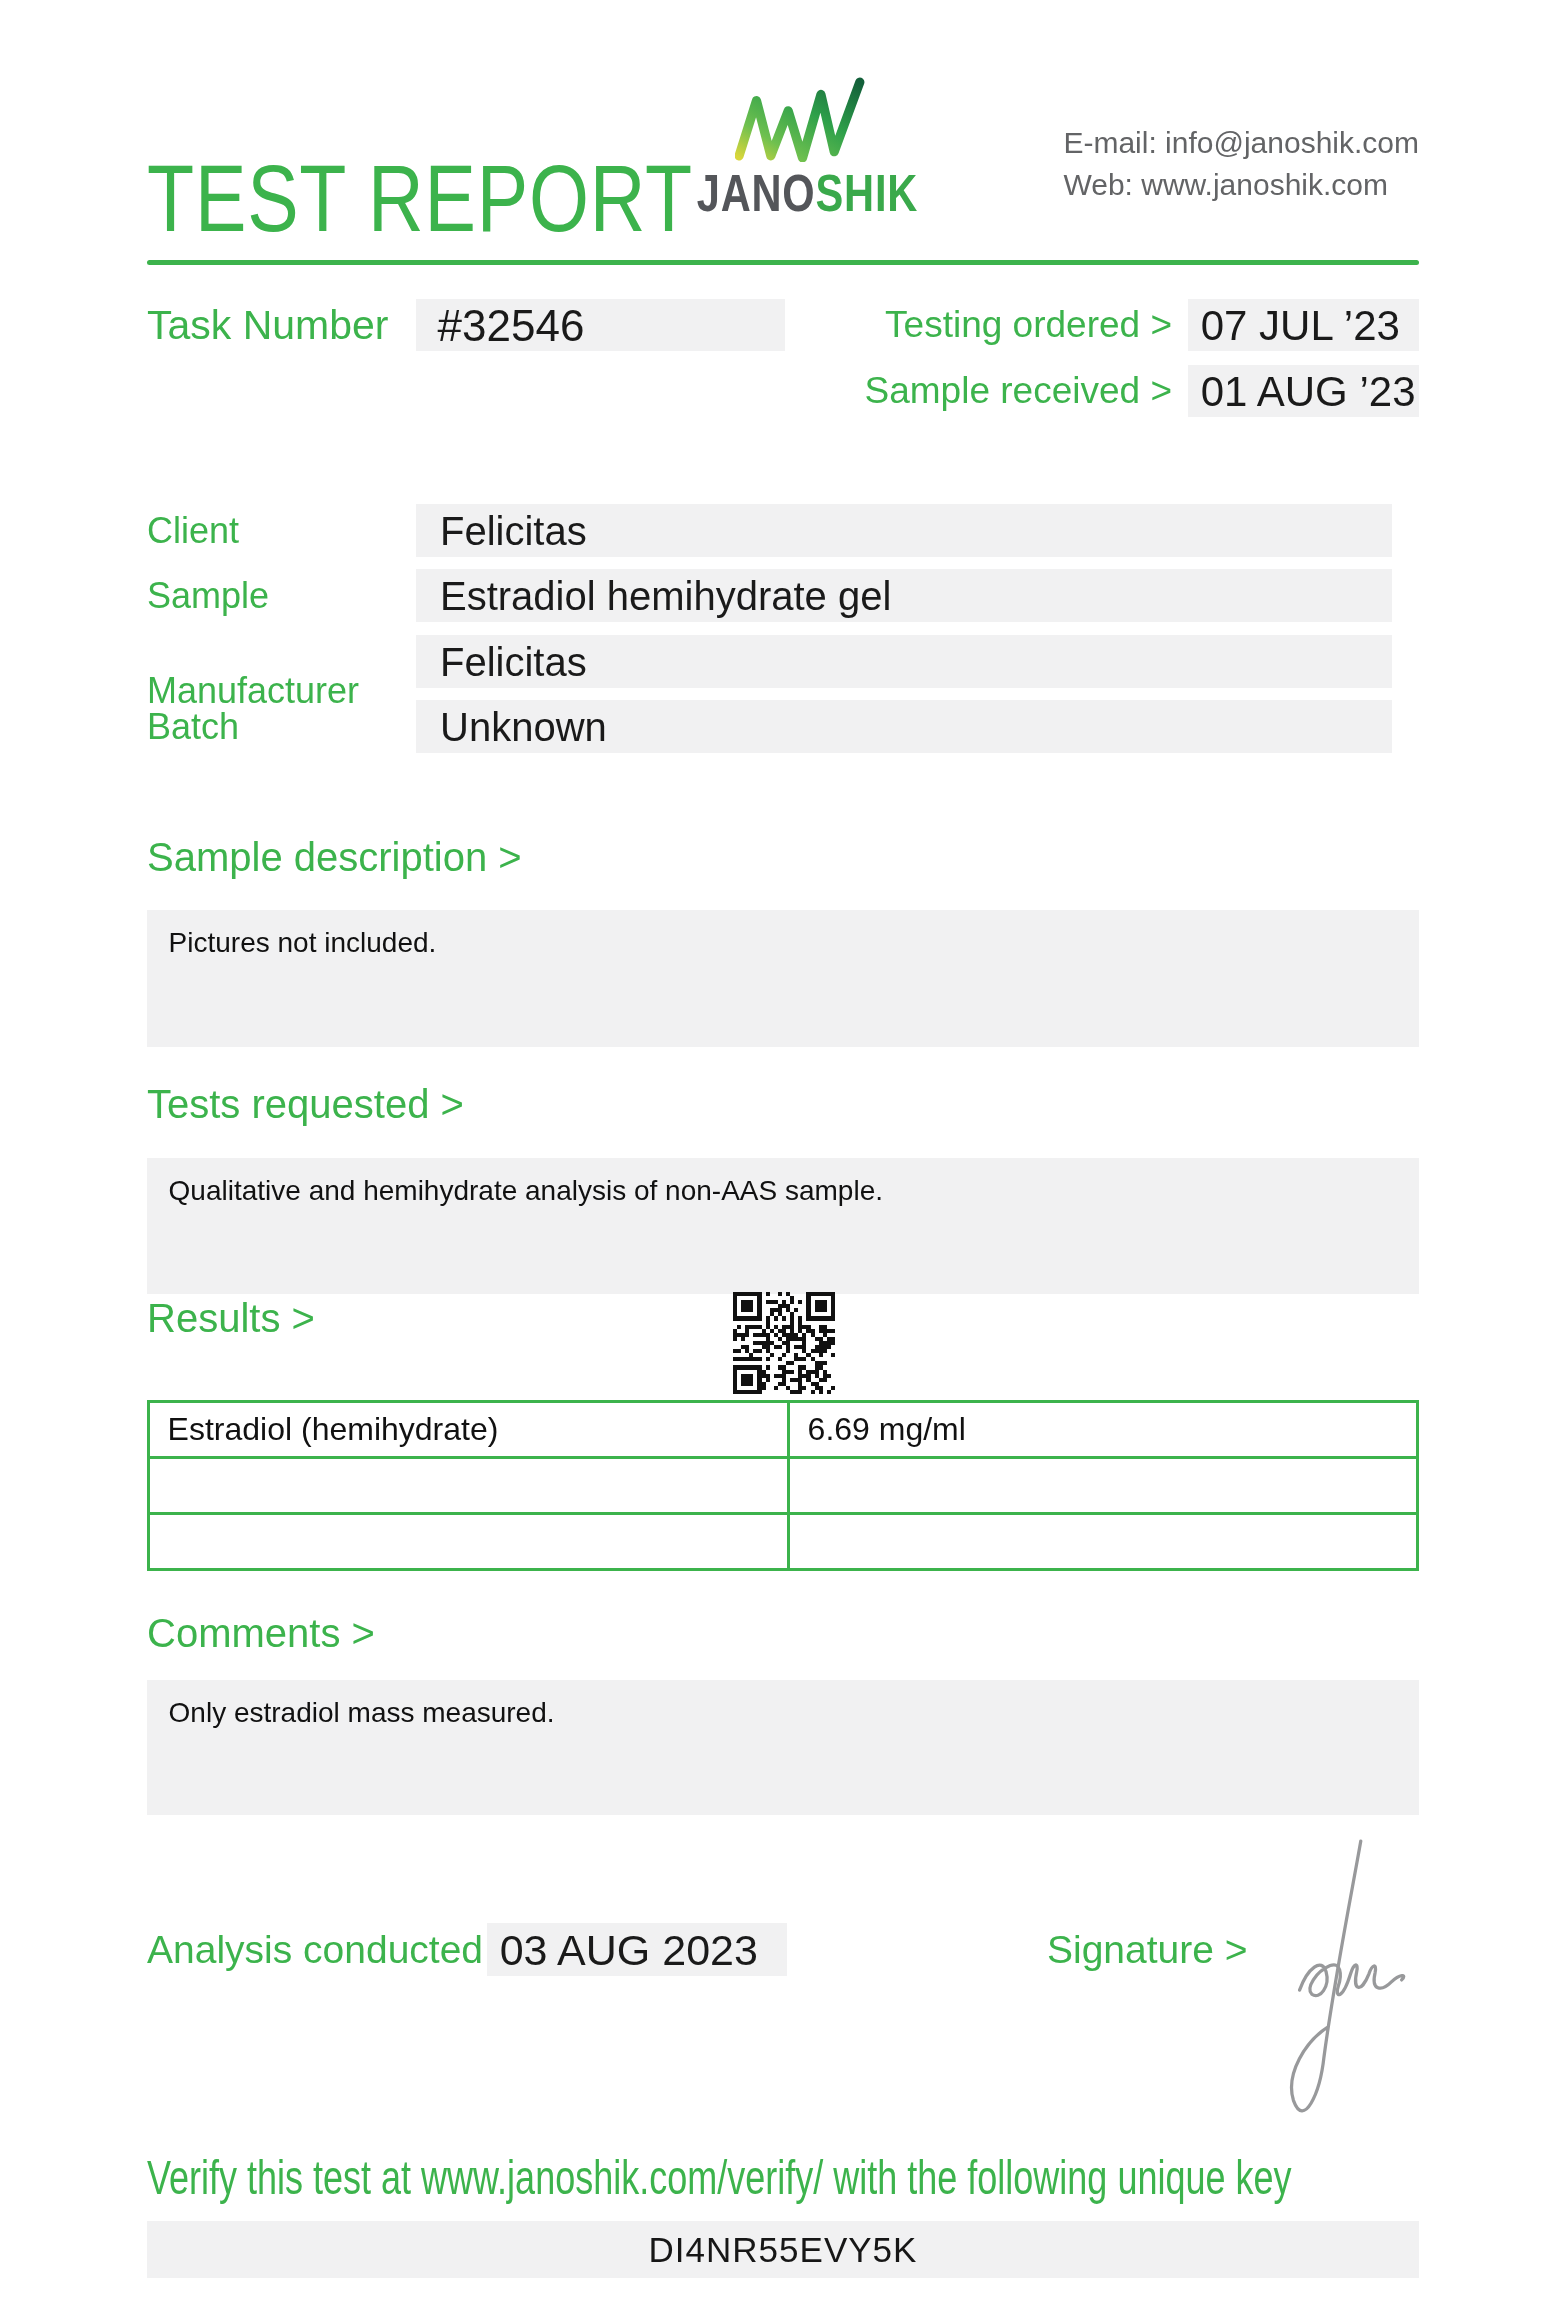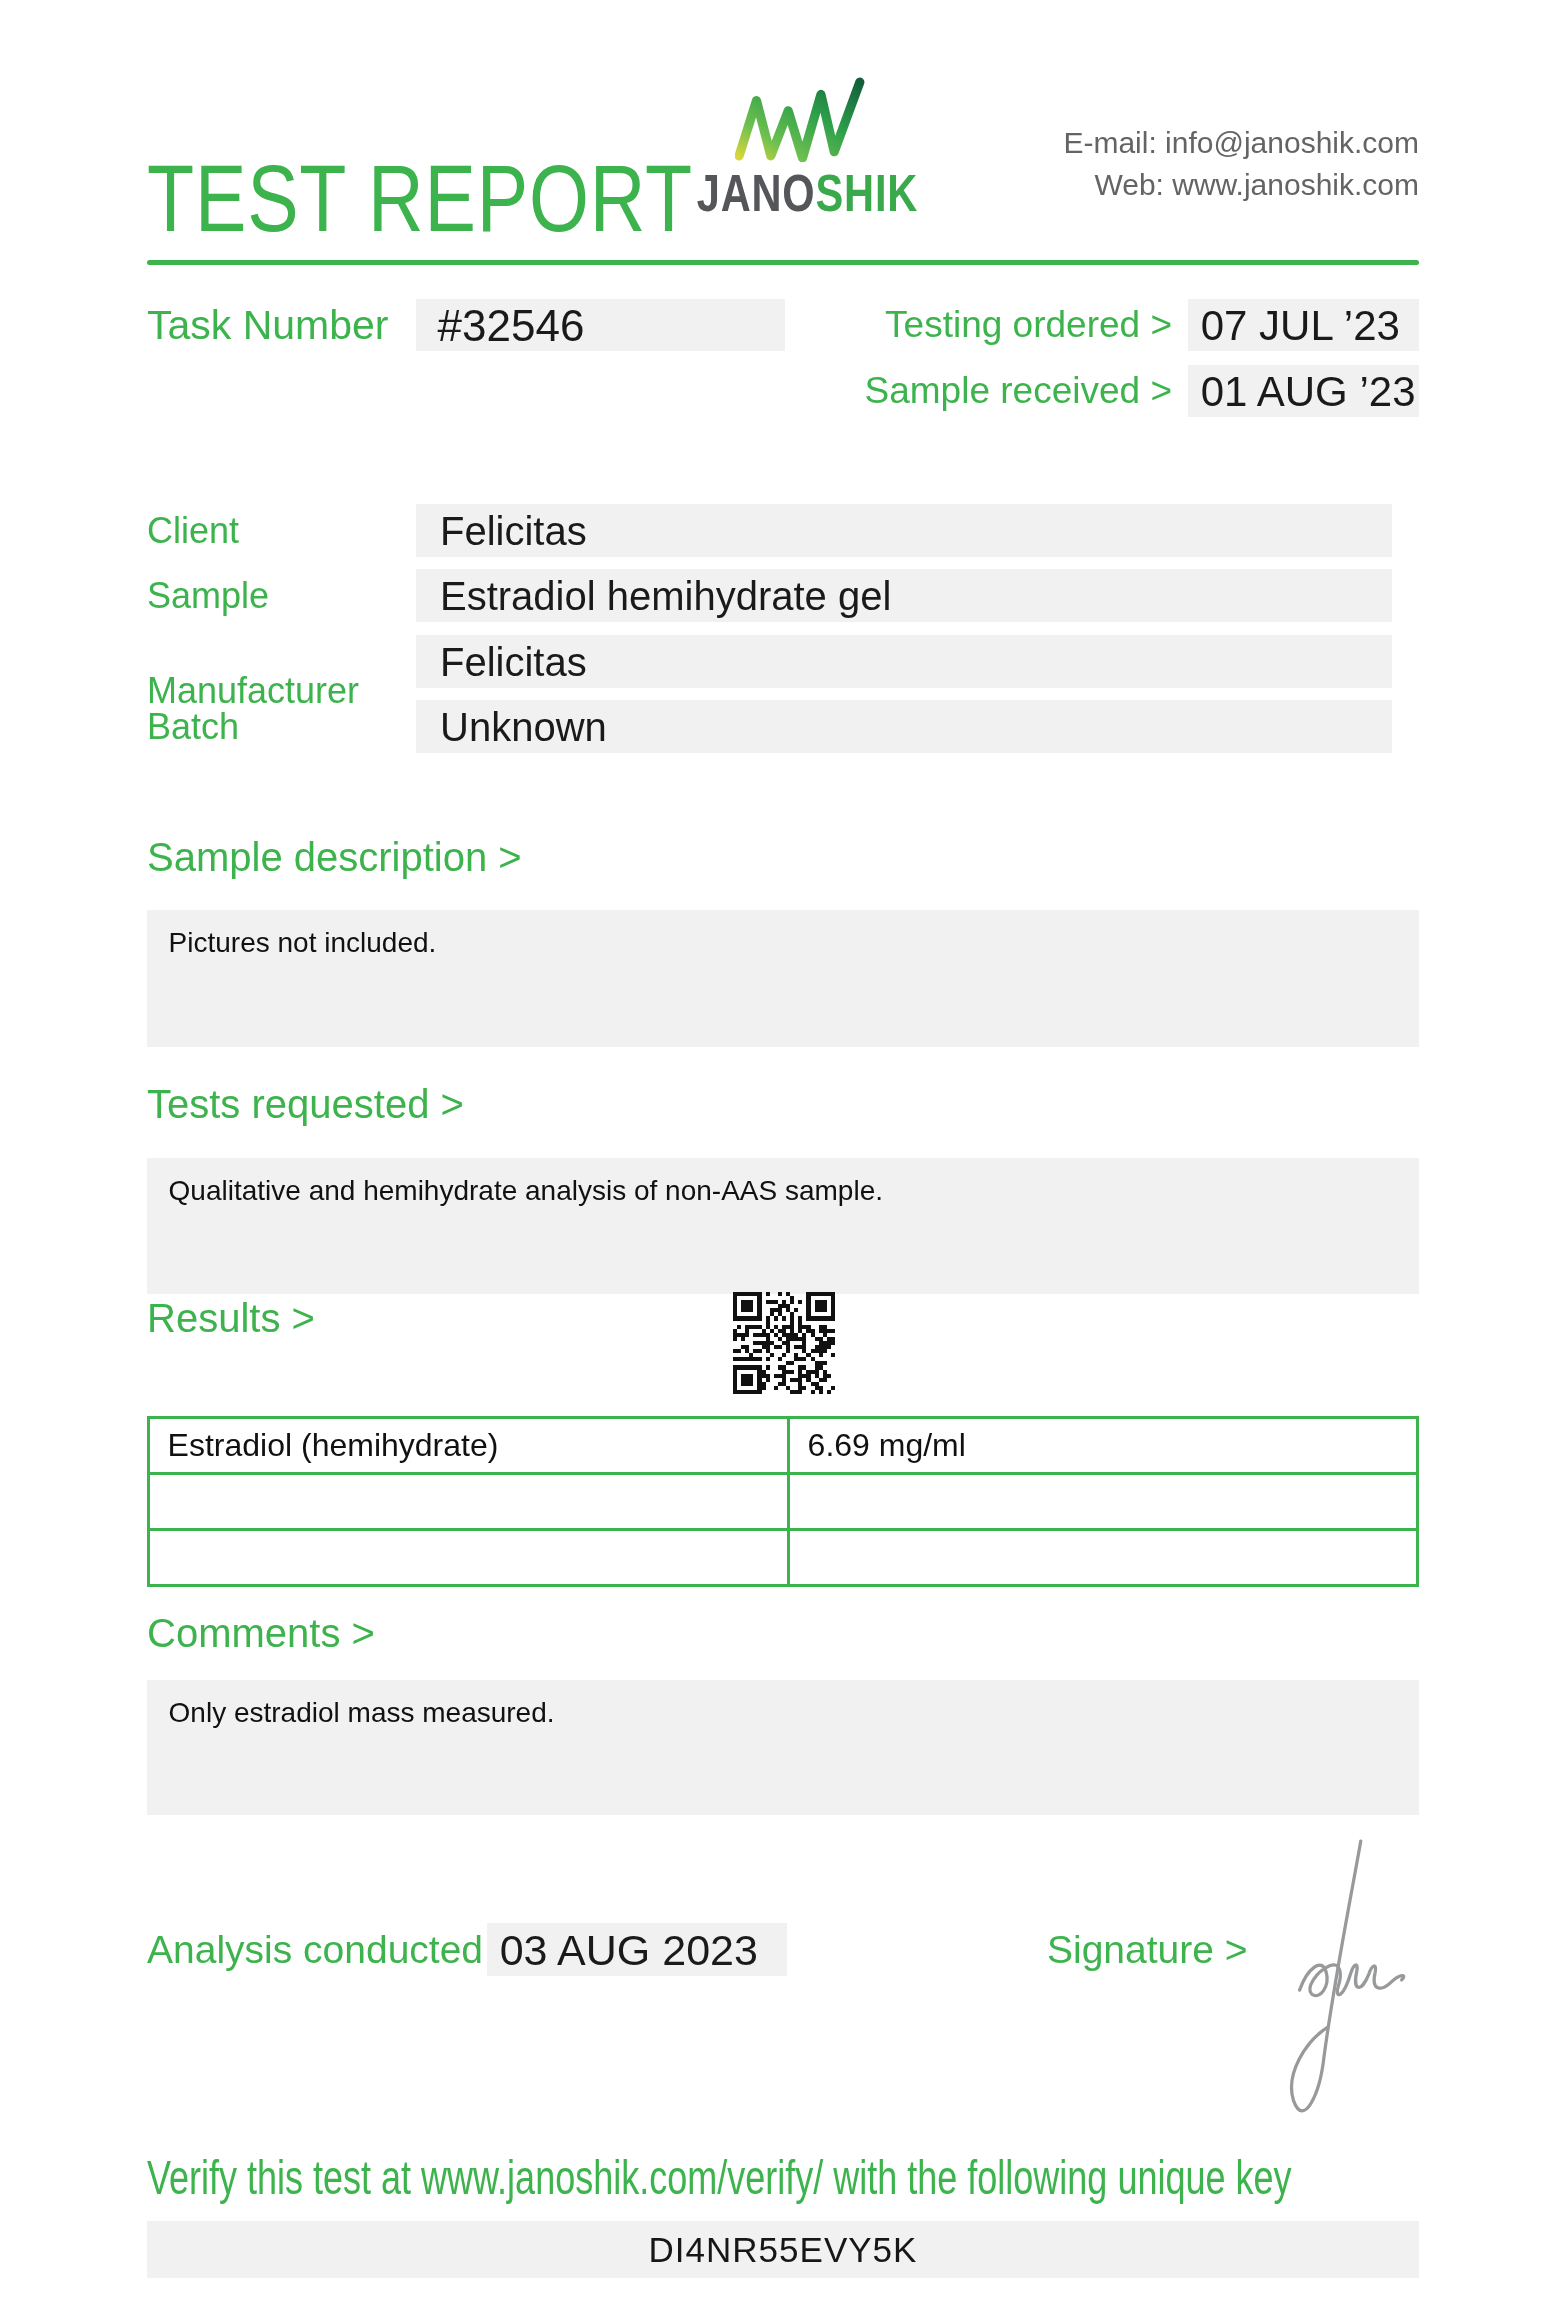--- a/index.html
+++ b/index.html
@@ -14,35 +14,35 @@
     left:147px;top:145px;font-size:94px;font-weight:500;color:#3cb34c;
     transform:scaleX(.82);transform-origin:left top;white-space:nowrap;letter-spacing:1px;
   }
   .logo-icon{left:735px;top:76px;width:133px;height:86px;}
   .logo-text{
     left:674px;top:163px;width:227px;text-align:center;font-size:52px;font-weight:700;
     transform:scaleX(.80);transform-origin:center top;white-space:nowrap;letter-spacing:1px;
   }
   .logo-text .jano{color:#54565a;}
   .logo-text .shik{color:#3aa94b;}
-  .contact{right:149px;top:122px;text-align:right;font-size:30px;color:#636466;line-height:42px;white-space:nowrap;}
+  .contact{right:149px;top:122px;font-size:30px;color:#636466;line-height:42px;white-space:nowrap;}
   .divider{left:147px;top:260px;width:1272px;height:4.9px;background:#3cb34c;border-radius:2.9px;}
   
   .row-label{font-size:40px;color:#3cb34c;line-height:52px;white-space:nowrap;}
   .value-box{height:52px;line-height:54px;font-size:43px;white-space:nowrap;}
   .value-box.inner-pad{padding-left:21.6px;box-sizing:border-box;}
   .date-box{left:1188px;width:231px;padding-left:12.7px;box-sizing:border-box;font-size:42px;}
   
   .info-label{left:147px;font-size:36px;color:#3cb34c;line-height:53px;white-space:nowrap;}
   .info-box{left:416px;width:976px;height:53px;line-height:55px;font-size:40px;padding-left:24px;box-sizing:border-box;white-space:nowrap;}
   
   .section-head{left:147px;font-size:40px;color:#3cb34c;white-space:nowrap;}
   .body-box{left:147px;width:1272px;box-sizing:border-box;padding:16.7px 21.6px;font-size:28px;color:#111;}
   
-  .results-table{left:147px;top:1400px;width:1272px;border-collapse:collapse;table-layout:fixed;margin-top:16px;}
+  .results-table{left:147px;top:1400px;width:1272px;border-collapse:collapse;table-layout:fixed;}
   .results-table td{
     border:3.9px solid #3cb34c;height:53px;font-size:32px;color:#111;
     padding:0 0 0 17.6px;vertical-align:middle;background:#fff;white-space:nowrap;
   }
   .qr{left:733px;top:1292px;width:102px;height:102px;}
   
   .sig-svg{left:1235px;top:1837px;width:174px;height:296px;}
   .verify-line{
     left:147px;top:2150px;font-size:48px;color:#3cb34c;white-space:nowrap;
     transform:scaleX(.75);transform-origin:left top;

